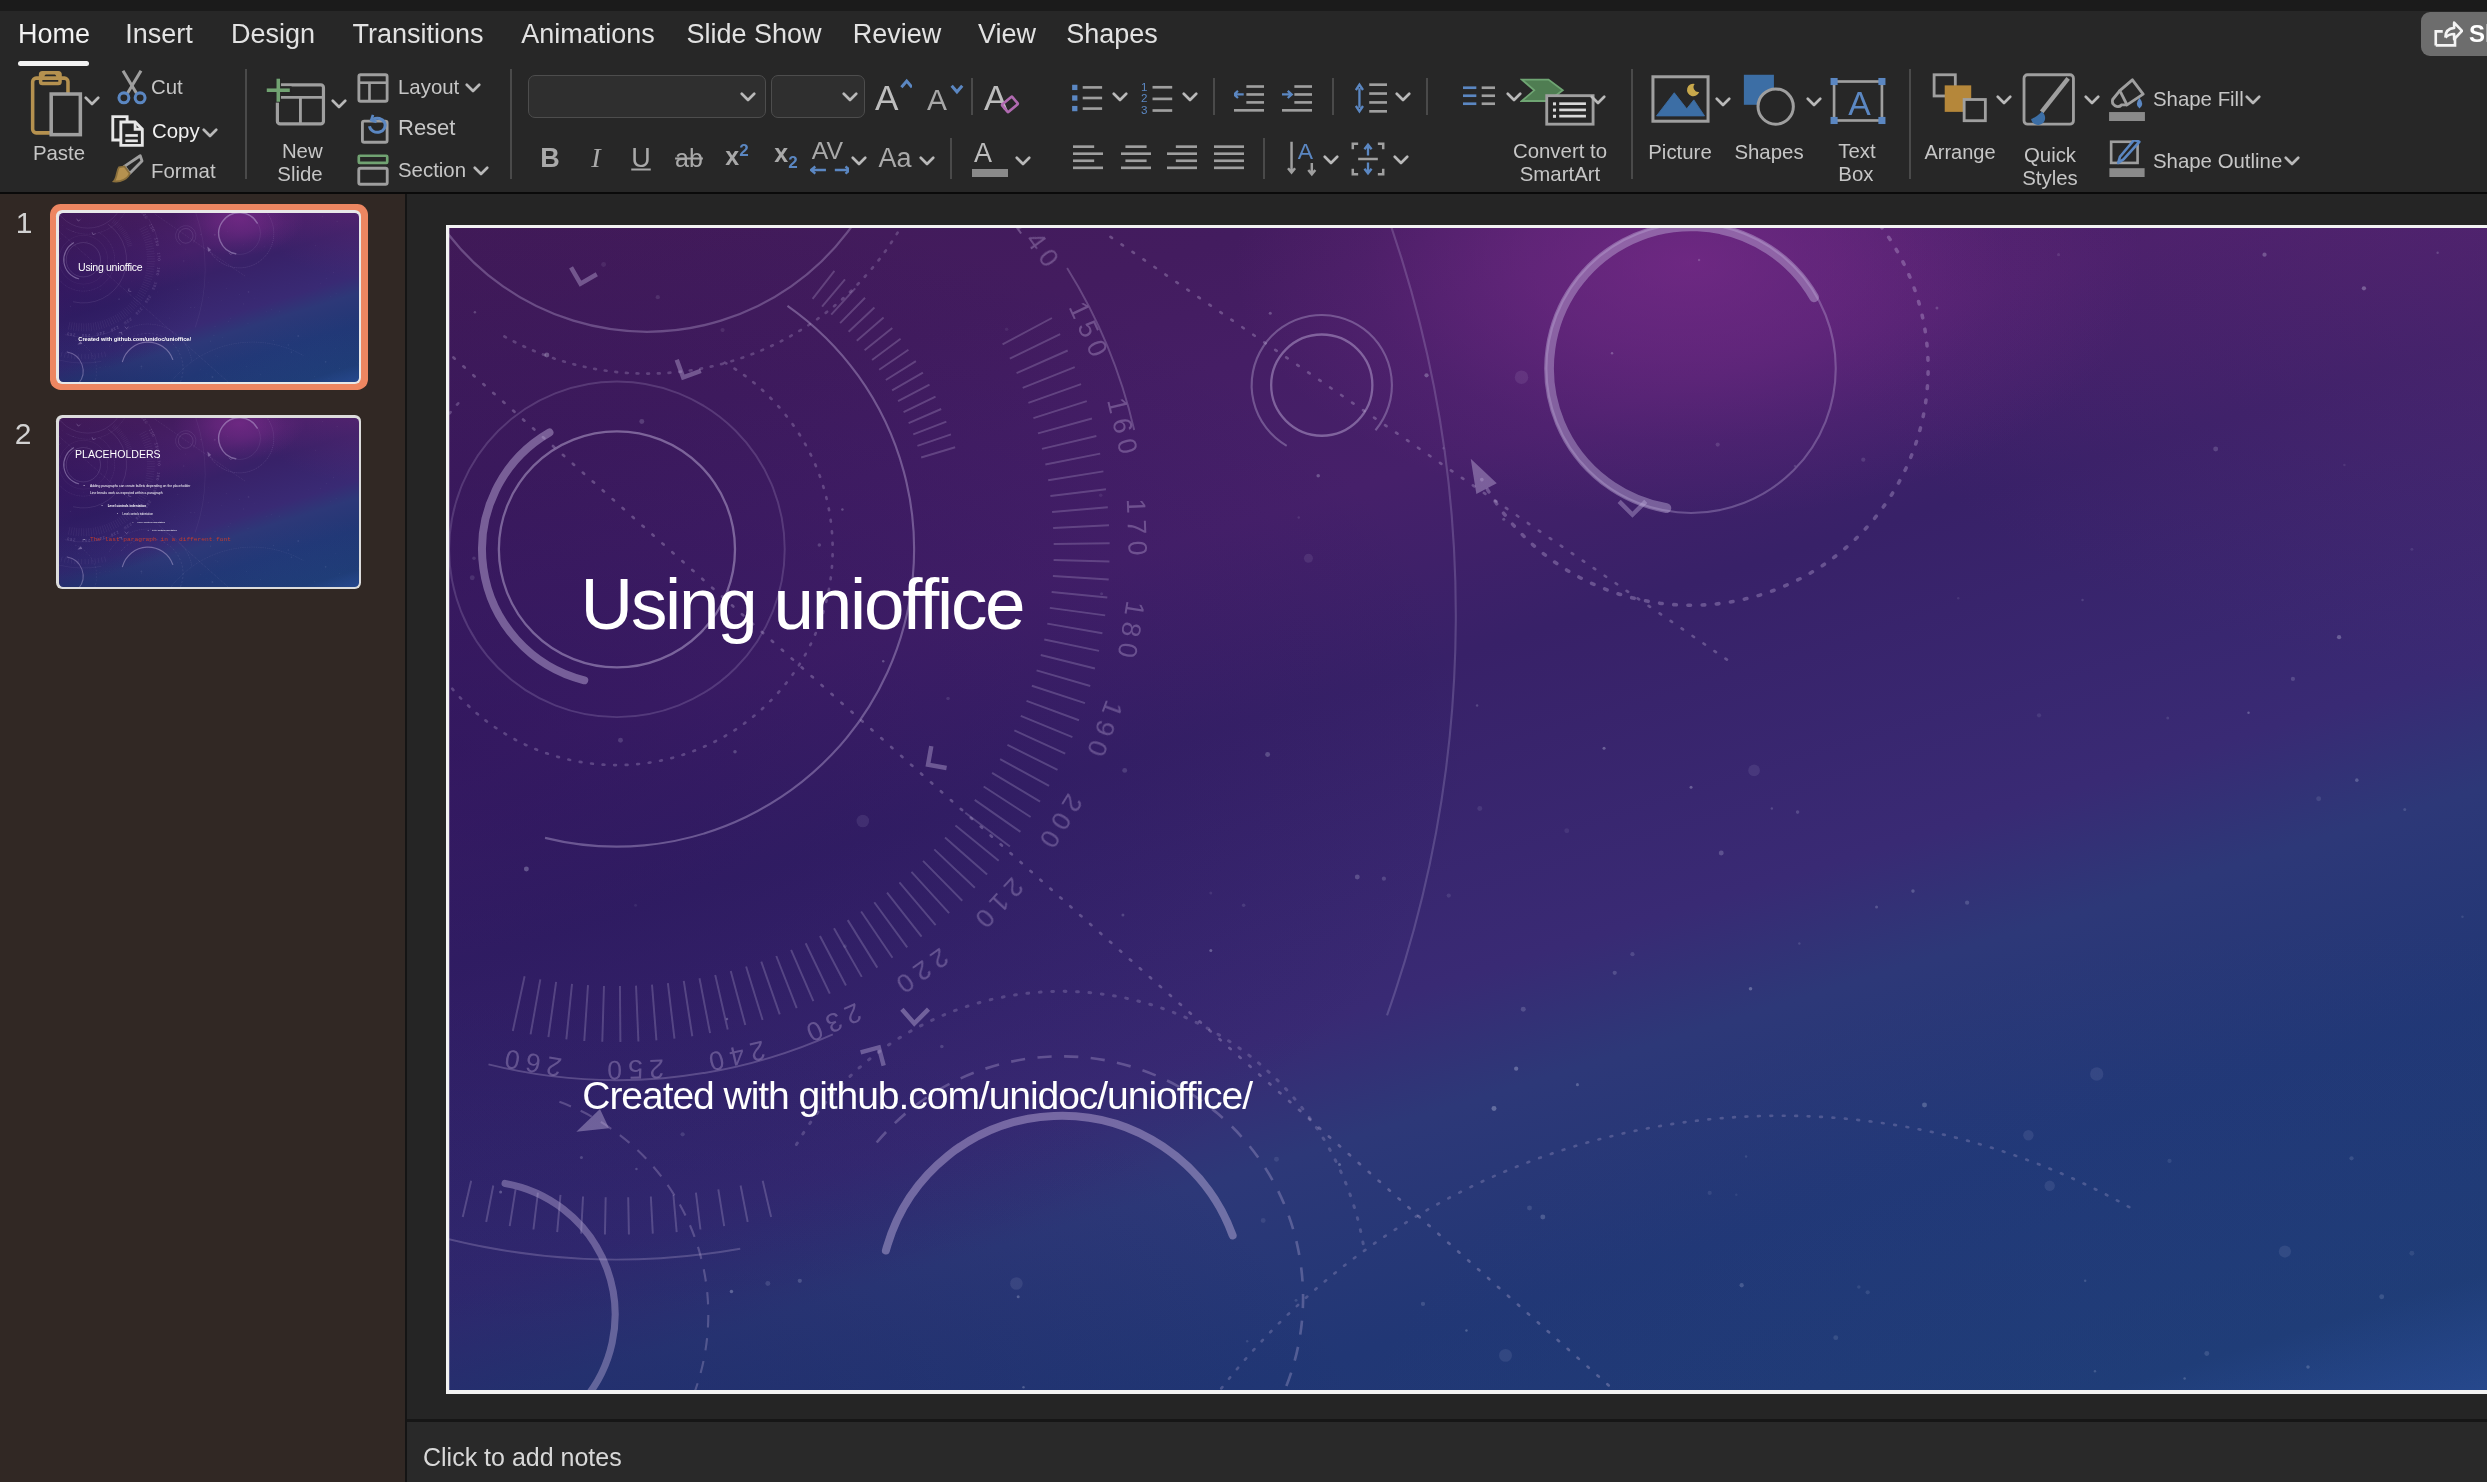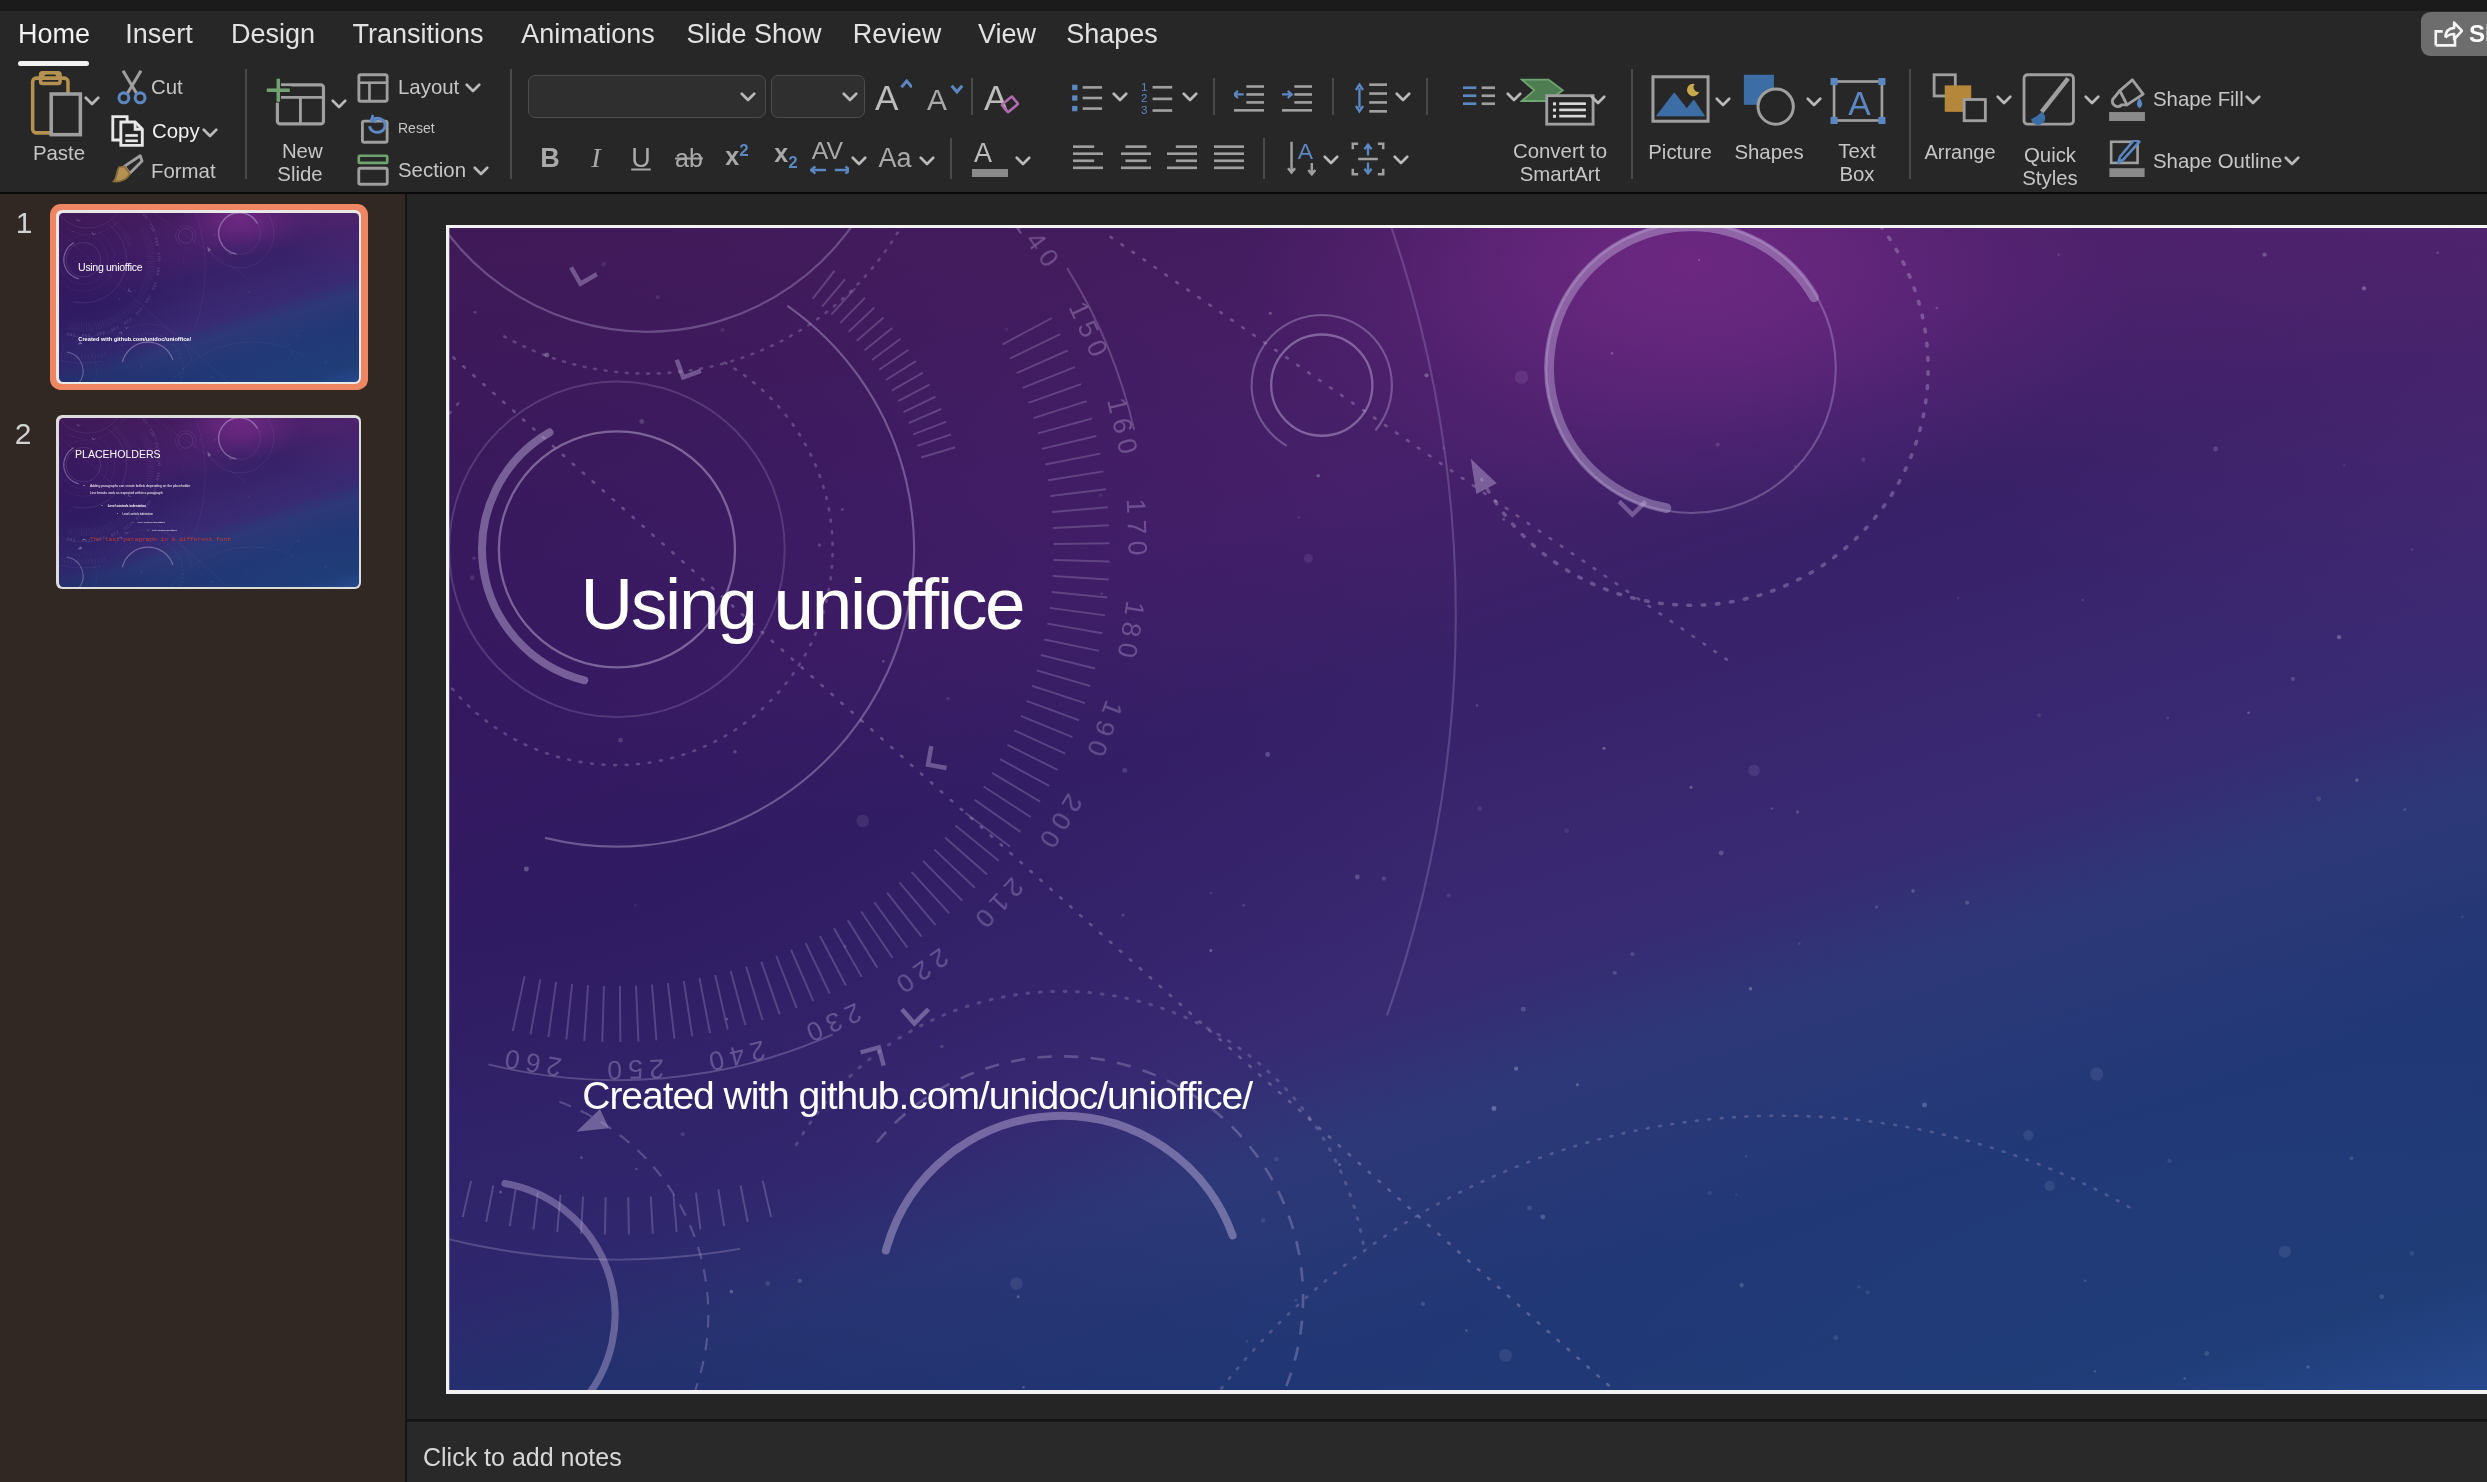--- a/index.html
+++ b/index.html
@@ -245,21 +245,21 @@
 <div class="abs" style="left:151px;top:171px;transform:translate(0,-50%);font-size:20.4px;color:#c6c6c6;font-weight:400;letter-spacing:0;white-space:nowrap">Format</div>
 <div class="abs" style="left:245px;top:69px;width:1.8px;height:110px;background:#4a4a4a"></div>
 <div class="abs" style="left:300px;top:140px;transform:translate(-50%,0);font-size:20.4px;color:#c6c6c6;line-height:23px;text-align:right;white-space:nowrap">New<br>Slide</div>
 <svg class="abs" style="left:330px;top:99px" width="18" height="10.7" viewBox="0 0 20 12">
     <path d="M3,2 L10,9 L17,2" stroke="#b9b9b9" stroke-opacity="1.0" stroke-width="3" fill="none" stroke-linecap="round" stroke-linejoin="round"></path>
   </svg>
 <div class="abs" style="left:398px;top:87px;transform:translate(0,-50%);font-size:20.4px;color:#c6c6c6;font-weight:400;letter-spacing:0;white-space:nowrap">Layout</div>
 <svg class="abs" style="left:464px;top:83px" width="18" height="10.7" viewBox="0 0 20 12">
     <path d="M3,2 L10,9 L17,2" stroke="#b9b9b9" stroke-opacity="1.0" stroke-width="3" fill="none" stroke-linecap="round" stroke-linejoin="round"></path>
   </svg>
-<div class="abs" style="left:398px;top:128px;transform:translate(0,-50%);font-size:14px;color:#c6c6c6;font-weight:400;letter-spacing:0;white-space:nowrap">Reset</div>
+<div class="abs" style="left:398px;top:128px;transform:translate(0,-50%);font-size:22px;color:#c6c6c6;font-weight:400;letter-spacing:0;white-space:nowrap">Reset</div>
 <div class="abs" style="left:398px;top:170px;transform:translate(0,-50%);font-size:20.4px;color:#c6c6c6;font-weight:400;letter-spacing:0;white-space:nowrap">Section</div>
 <svg class="abs" style="left:472px;top:166px" width="18" height="10.7" viewBox="0 0 20 12">
     <path d="M3,2 L10,9 L17,2" stroke="#b9b9b9" stroke-opacity="1.0" stroke-width="3" fill="none" stroke-linecap="round" stroke-linejoin="round"></path>
   </svg>
 <div class="abs" style="left:510px;top:69px;width:1.8px;height:110px;background:#4a4a4a"></div>
 <div class="abs" style="left:528px;top:75px;width:238px;height:43px;background:#2f2f2f;border:1.8px solid #4d4d4d;border-radius:7px"></div>
 <div class="abs" style="left:771px;top:75px;width:94px;height:43px;background:#2f2f2f;border:1.8px solid #4d4d4d;border-radius:7px"></div>
 <svg class="abs" style="left:739px;top:92px" width="18" height="10.7" viewBox="0 0 20 12">
     <path d="M3,2 L10,9 L17,2" stroke="#b9b9b9" stroke-opacity="1.0" stroke-width="3" fill="none" stroke-linecap="round" stroke-linejoin="round"></path>
   </svg>
@@ -318,21 +318,21 @@
 <div class="abs" style="left:1560px;top:140px;transform:translate(-50%,0);font-size:20.4px;color:#c6c6c6;line-height:23px;text-align:center;white-space:nowrap">Convert to<br>SmartArt</div>
 <div class="abs" style="left:1631px;top:69px;width:1.8px;height:110px;background:#4a4a4a"></div>
 <div class="abs" style="left:1680px;top:152px;transform:translate(-50%,-50%);font-size:20.4px;color:#c6c6c6;font-weight:400;letter-spacing:0;white-space:nowrap">Picture</div>
 <svg class="abs" style="left:1714px;top:97px" width="18" height="10.7" viewBox="0 0 20 12">
     <path d="M3,2 L10,9 L17,2" stroke="#b9b9b9" stroke-opacity="1.0" stroke-width="3" fill="none" stroke-linecap="round" stroke-linejoin="round"></path>
   </svg>
 <div class="abs" style="left:1769px;top:152px;transform:translate(-50%,-50%);font-size:20.4px;color:#c6c6c6;font-weight:400;letter-spacing:0;white-space:nowrap">Shapes</div>
 <svg class="abs" style="left:1805px;top:97px" width="18" height="10.7" viewBox="0 0 20 12">
     <path d="M3,2 L10,9 L17,2" stroke="#b9b9b9" stroke-opacity="1.0" stroke-width="3" fill="none" stroke-linecap="round" stroke-linejoin="round"></path>
   </svg>
-<div class="abs" style="left:1857px;top:140px;transform:translate(-50%,0);font-size:20.4px;color:#c6c6c6;line-height:23px;text-align:center;white-space:nowrap">Text<br>Box</div>
+<div class="abs" style="left:1857px;top:140px;transform:translate(-50%,0);font-size:20.4px;color:#c6c6c6;line-height:23px;text-align:left;white-space:nowrap">Text<br>Box</div>
 <div class="abs" style="left:1909px;top:69px;width:1.8px;height:110px;background:#4a4a4a"></div>
 <div class="abs" style="left:1960px;top:152px;transform:translate(-50%,-50%);font-size:20px;color:#c6c6c6;font-weight:400;letter-spacing:0;white-space:nowrap">Arrange</div>
 <svg class="abs" style="left:1995px;top:95px" width="18" height="10.7" viewBox="0 0 20 12">
     <path d="M3,2 L10,9 L17,2" stroke="#b9b9b9" stroke-opacity="1.0" stroke-width="3" fill="none" stroke-linecap="round" stroke-linejoin="round"></path>
   </svg>
 <div class="abs" style="left:2050px;top:144px;transform:translate(-50%,0);font-size:20.4px;color:#c6c6c6;line-height:23px;text-align:center;white-space:nowrap">Quick<br>Styles</div>
 <svg class="abs" style="left:2083px;top:95px" width="18" height="10.7" viewBox="0 0 20 12">
     <path d="M3,2 L10,9 L17,2" stroke="#b9b9b9" stroke-opacity="1.0" stroke-width="3" fill="none" stroke-linecap="round" stroke-linejoin="round"></path>
   </svg>
 <div class="abs" style="left:2153px;top:99px;transform:translate(0,-50%);font-size:20.4px;color:#c6c6c6;font-weight:400;letter-spacing:0;white-space:nowrap">Shape Fill</div>

